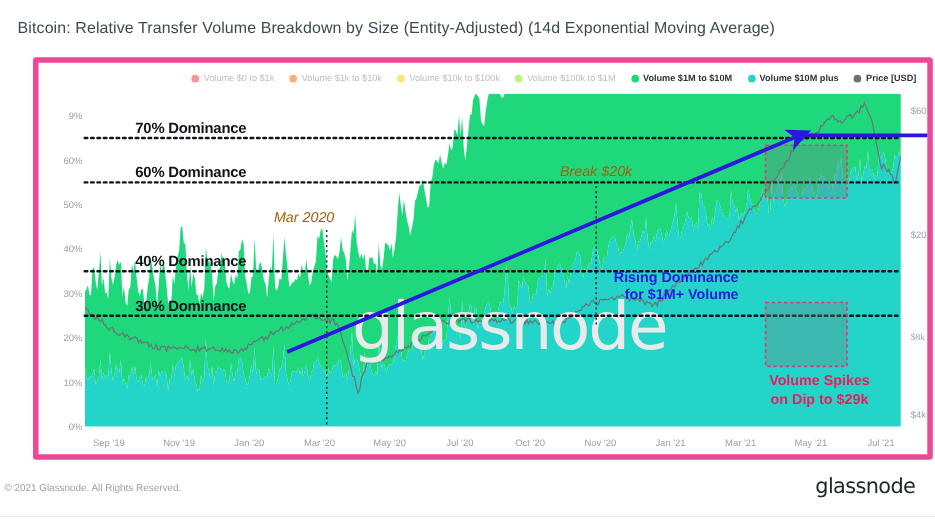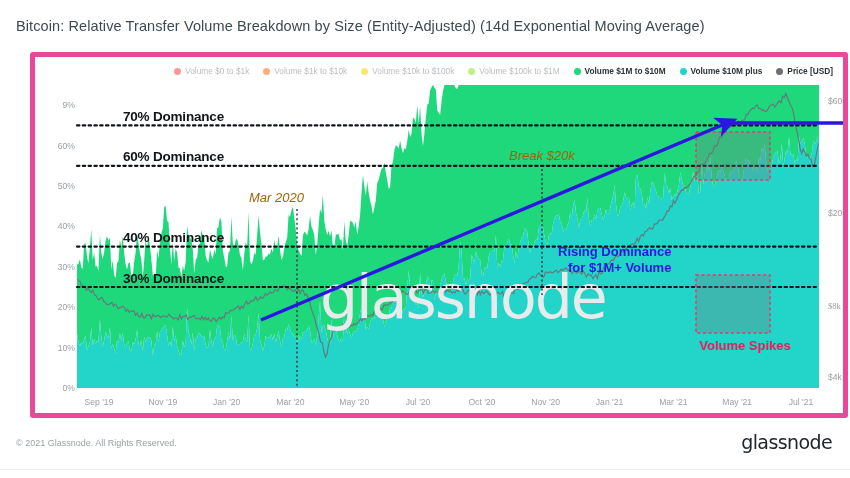--- a/index.html
+++ b/index.html
@@ -126,21 +126,21 @@
     font-size: 13px;
     font-weight: bold;
     color: #ef1a5e;
     line-height: 17px;
     text-align: center;
   }
 
   
   #footer-copy {
     position: absolute;
-    left: 16px; bottom: 22px;
+    left: 4px; bottom: 22px;
     font-size: 9px;
     color: #9aa0a6;
   }
   #footer-logo {
     position: absolute;
     right: 18px; bottom: 17px;
     font-size: 19px;
     color: #20262c;
     letter-spacing: -.6px;
     font-family: "DejaVu Sans", sans-serif;
@@ -269,20 +269,21 @@
       <div class="ann ann-italic" style="left:172px; top:105px;">Mar 2020</div>
       <div class="ann ann-italic" style="left:432px; top:63px;">Break $20k</div>
 
       <div class="ann ann-blue" style="left:481px; top:159px;">
         <div>Rising Dominance</div>
         <div>for $1M+ Volume</div>
       </div>
 
       <div class="ann ann-pink" style="left:588px; top:252px; width:160px;">
         <div>Volume Spikes</div>
+        <div>on Dip to $29k</div>
       </div>
     </div>
   </div>
 
   <div id="footer-copy">© 2021 Glassnode. All Rights Reserved.</div>
   <div id="footer-logo">glassnode</div>
   <div id="footer-rule"></div>
 </div>
 
 </body></html>

